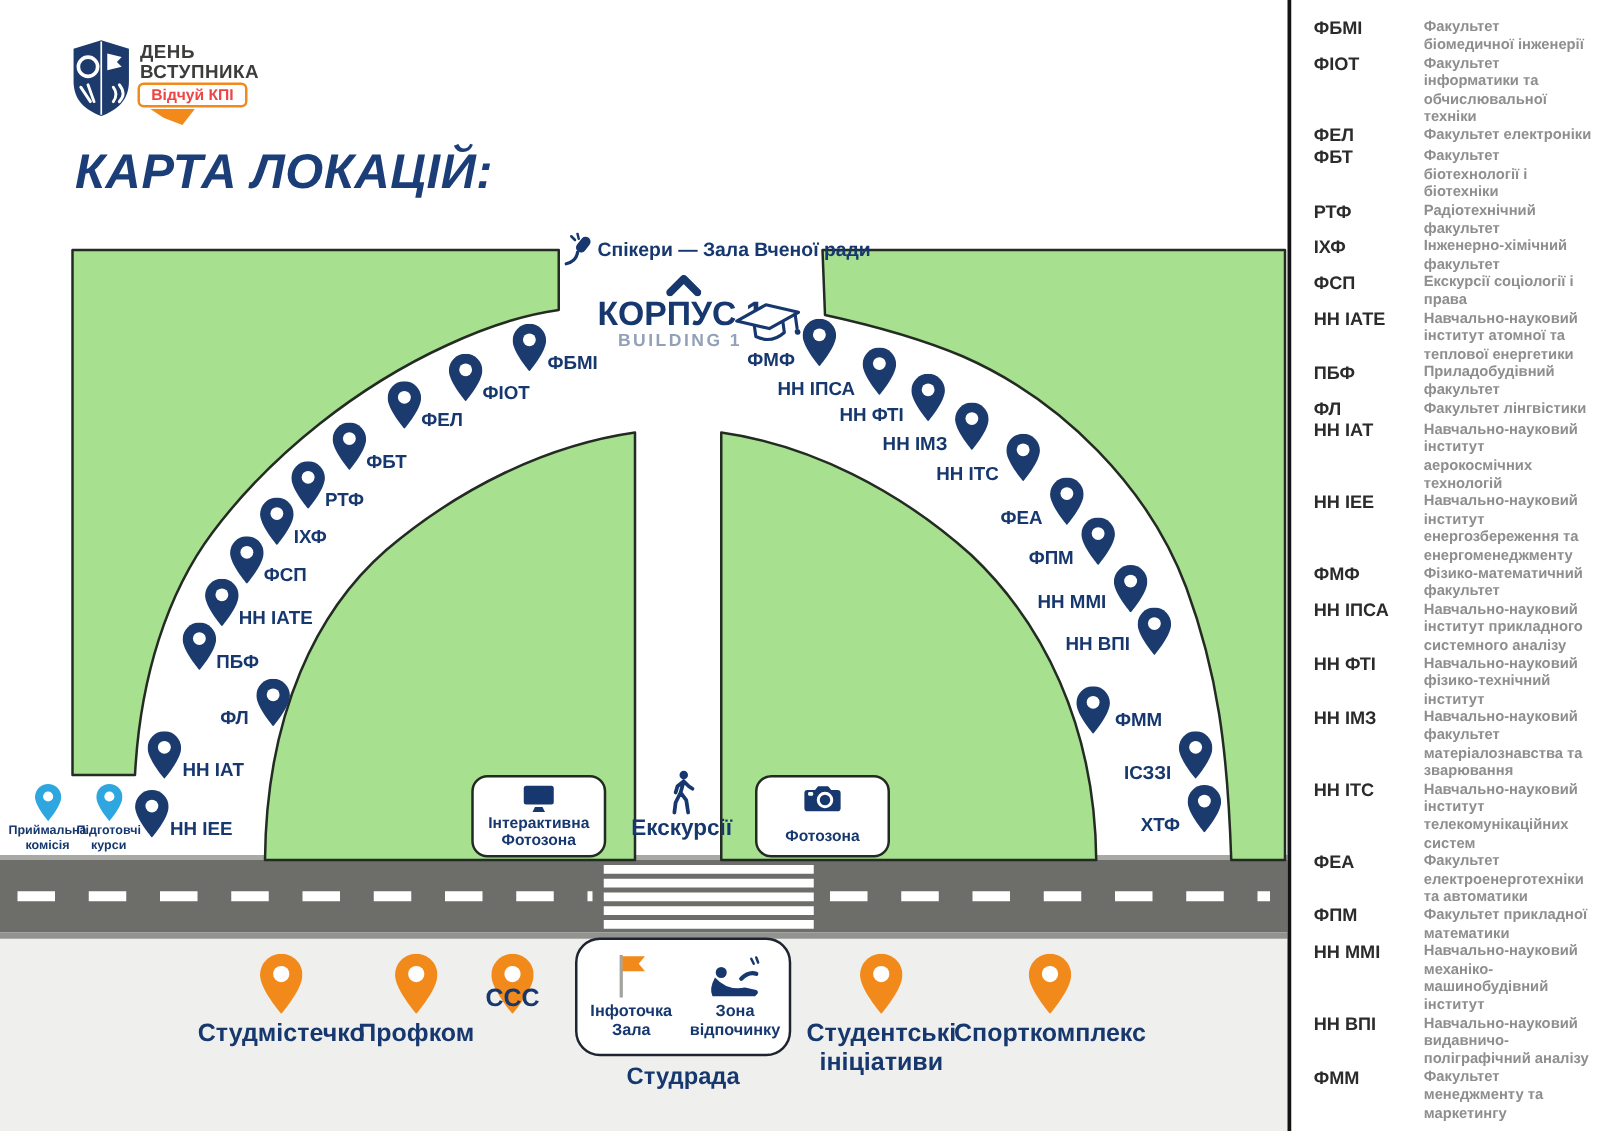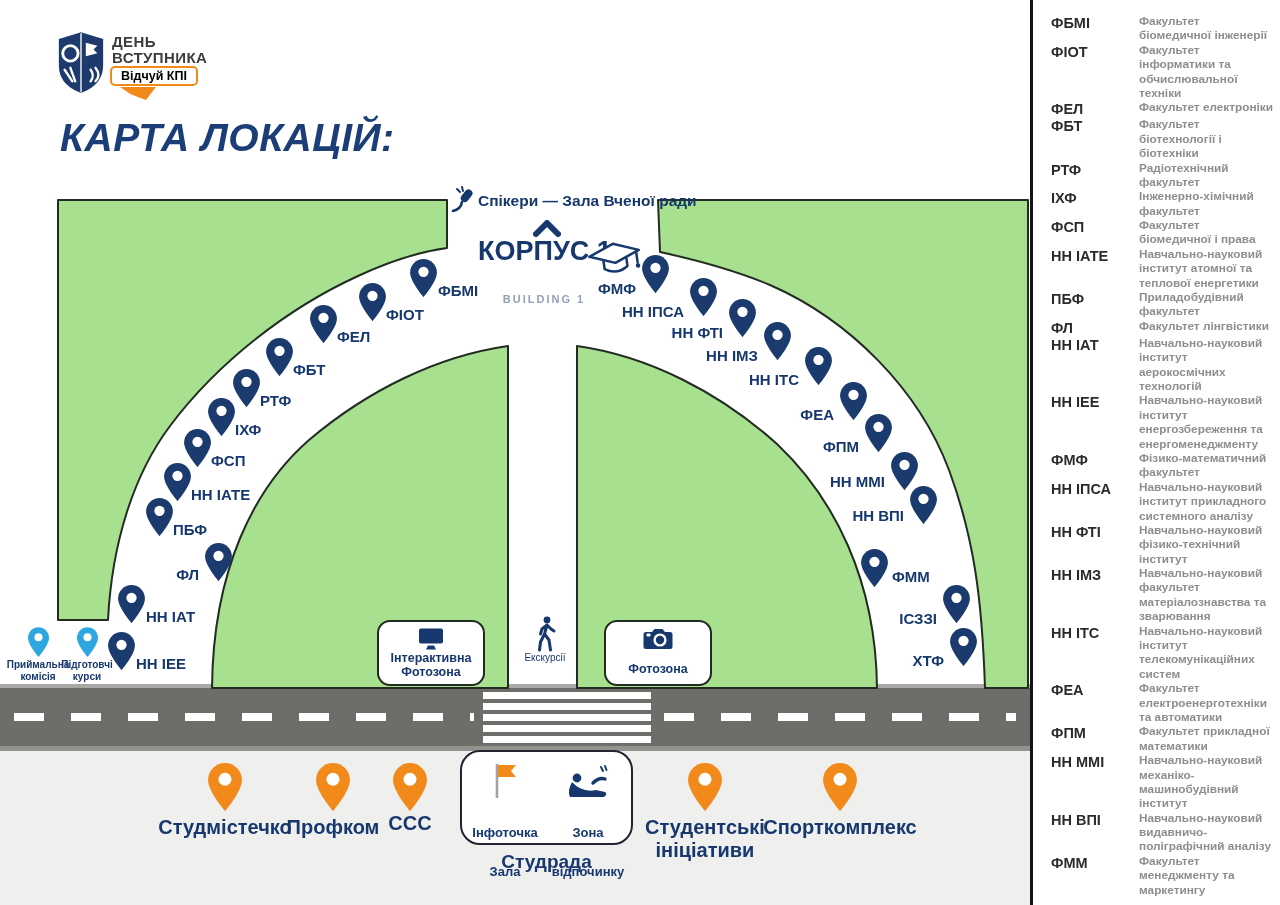--- a/index.html
+++ b/index.html
@@ -6,58 +6,58 @@
   #poster{position:relative;width:1280px;height:905px;background:#ffffff;overflow:hidden;
           font-family:"Liberation Sans",sans-serif;}
   #terrain{position:absolute;left:0;top:0;z-index:0;}
   .abs{position:absolute;}
 
   
   #logo-shield{left:55px;top:31px;}
   .logo-line{left:112px;font-size:15px;font-weight:800;color:#3d3c3b;letter-spacing:.4px;white-space:nowrap;}
   #logo-line1{top:33px;} #logo-line2{top:49px;}
   #logo-badge{left:110px;top:66px;border:2px solid #f18a1a;border-radius:5px;padding:1px 9px;
-              font-size:12.5px;font-weight:700;color:#000000;background:#fff;white-space:nowrap;}
+              font-size:12.5px;font-weight:700;color:#ef4444;background:#fff;white-space:nowrap;}
   #logo-tail{left:120px;top:87px;width:36px;height:13px;background:#f18a1a;
              clip-path:polygon(0 0,100% 0,72% 100%,30% 55%);}
   #page-title{left:60px;top:116px;font-size:39px;font-weight:900;font-style:italic;
               color:#1b3e78;letter-spacing:.5px;white-space:nowrap;}
 
   
   #speakers{left:478px;top:192px;font-size:15.5px;font-weight:800;color:#17386f;white-space:nowrap;}
   #mic{left:449px;top:186px;}
   #chevron{left:533px;top:220px;}
   #building-name{left:478px;top:236px;width:132px;text-align:center;font-size:27px;font-weight:900;
                  color:#17386f;white-space:nowrap;}
-  #building-sub{left:478px;top:264px;width:132px;text-align:center;font-size:11px;font-weight:700;
-                color:#93a1b8;letter-spacing:2px;white-space:nowrap;margin-top:29px;}
+  #building-sub{left:478px;top:264px;width:132px;text-align:center;font-size:14px;font-weight:700;
+                color:#93a1b8;letter-spacing:2px;white-space:nowrap;}
   #gradcap{left:586px;top:236px;}
 
   
   .pin{position:absolute;z-index:3;}
   .fac-label{position:absolute;z-index:3;font-size:15px;font-weight:800;color:#17386f;white-space:nowrap;}
   .fac-label.r{transform:translateX(-100%);}
   .info-label{position:absolute;z-index:3;width:90px;text-align:center;font-size:10px;line-height:1.2;
               font-weight:700;color:#17386f;}
 
   
   .zone-box{position:absolute;z-index:2;width:108px;height:66px;background:#fff;border:2px solid #222a22;
             border-radius:13px;display:flex;flex-direction:column;align-items:center;box-sizing:border-box;}
   .zone-box .zl{font-size:12.5px;font-weight:800;color:#17386f;line-height:1.1;}
   #excursion-icon{left:535px;top:616px;z-index:2;}
   #excursion-label{left:505px;top:652px;width:80px;text-align:center;z-index:2;
-                   font-size:10px;font-weight:400;color:#17386f;}
+                   font-size:18px;font-weight:700;color:#17386f;}
 
   
   .bottom-label{position:absolute;z-index:3;width:170px;text-align:center;font-size:20px;line-height:1.15;
                 font-weight:800;color:#17386f;}
   #studrada-box{left:460px;top:750px;width:173px;height:95px;background:#fff;border:2.5px solid #1f2430;
                 border-radius:20px;z-index:3;display:flex;justify-content:space-evenly;align-items:flex-start;
                 box-sizing:border-box;padding-top:10px;}
-  .sr-item{display:flex;flex-direction:column;align-items:center;width:80px;gap:24px;}
+  .sr-item{display:flex;flex-direction:column;align-items:center;width:80px;}
   .sr-item .sl{font-size:13px;line-height:1.15;font-weight:800;color:#17386f;text-align:center;}
   #studrada-title{left:460px;top:851px;width:173px;text-align:center;font-size:19px;font-weight:800;
                   color:#17386f;z-index:3;}
 
   
   #legend{left:1030px;top:0;width:250px;height:905px;background:#fff;border-left:3px solid #141414;
           box-sizing:border-box;z-index:4;}
   #legend-list{display:flex;flex-direction:column;justify-content:space-between;height:877px;
                padding:14px 6px 14px 18px;box-sizing:content-box;}
   .lrow{display:flex;}
@@ -299,21 +299,21 @@
           <path d="M12 0C5.4 0 0 5.4 0 12c0 8.2 12 22 12 22s12-13.8 12-22C24 5.4 18.6 0 12 0z" fill="#f18a1a"></path>
           <circle cx="12" cy="11.5" r="4.6" fill="#fff"></circle>
         </svg></div>
       <div class="bottom-label" style="left: 248px; top: 816px;">
         <div>Профком</div>
       </div>
       <div class="pin" style="left: 393px; top: 763px;"><svg width="34" height="48" viewBox="0 0 24 34">
           <path d="M12 0C5.4 0 0 5.4 0 12c0 8.2 12 22 12 22s12-13.8 12-22C24 5.4 18.6 0 12 0z" fill="#f18a1a"></path>
           <circle cx="12" cy="11.5" r="4.6" fill="#fff"></circle>
         </svg></div>
-      <div class="bottom-label" style="left: 325px; top: 812px;">
+      <div class="bottom-label" style="left: 325px; top: 788px;">
         <div>ССС</div>
       </div>
       <div class="pin" style="left: 688px; top: 763px;"><svg width="34" height="48" viewBox="0 0 24 34">
           <path d="M12 0C5.4 0 0 5.4 0 12c0 8.2 12 22 12 22s12-13.8 12-22C24 5.4 18.6 0 12 0z" fill="#f18a1a"></path>
           <circle cx="12" cy="11.5" r="4.6" fill="#fff"></circle>
         </svg></div>
       <div class="bottom-label" style="left: 620px; top: 816px;">
         <div>Студентські</div>
         <div>ініціативи</div>
       </div>
@@ -369,21 +369,21 @@
         <div class="lrow">
           <div class="abbr">РТФ</div>
           <div class="desc">Радіотехнічний факультет</div>
         </div>
         <div class="lrow">
           <div class="abbr">ІХФ</div>
           <div class="desc">Інженерно-хімічний факультет</div>
         </div>
         <div class="lrow">
           <div class="abbr">ФСП</div>
-          <div class="desc">Факультет біомедичної і права</div>
+          <div class="desc">Екскурсії соціології і права</div>
         </div>
         <div class="lrow">
           <div class="abbr">НН ІАТЕ</div>
           <div class="desc">Навчально-науковий інститут атомної та теплової енергетики</div>
         </div>
         <div class="lrow">
           <div class="abbr">ПБФ</div>
           <div class="desc">Приладобудівний факультет</div>
         </div>
         <div class="lrow">

